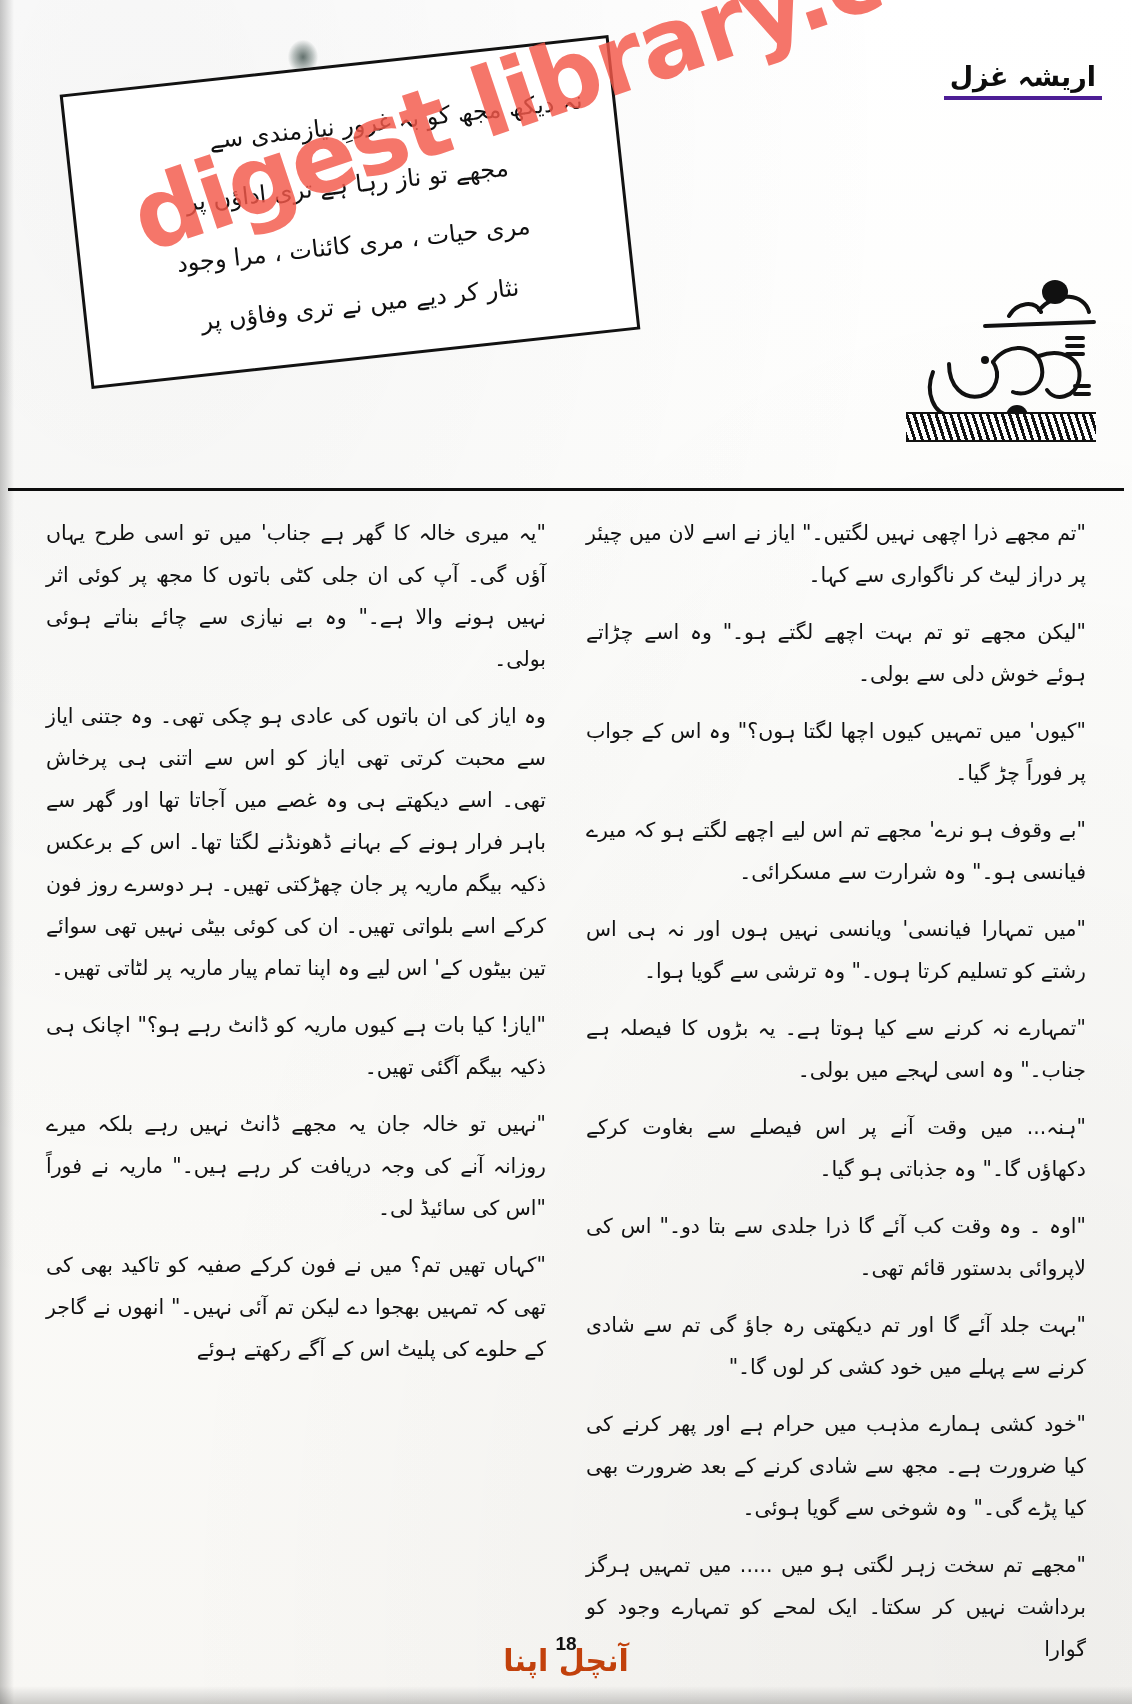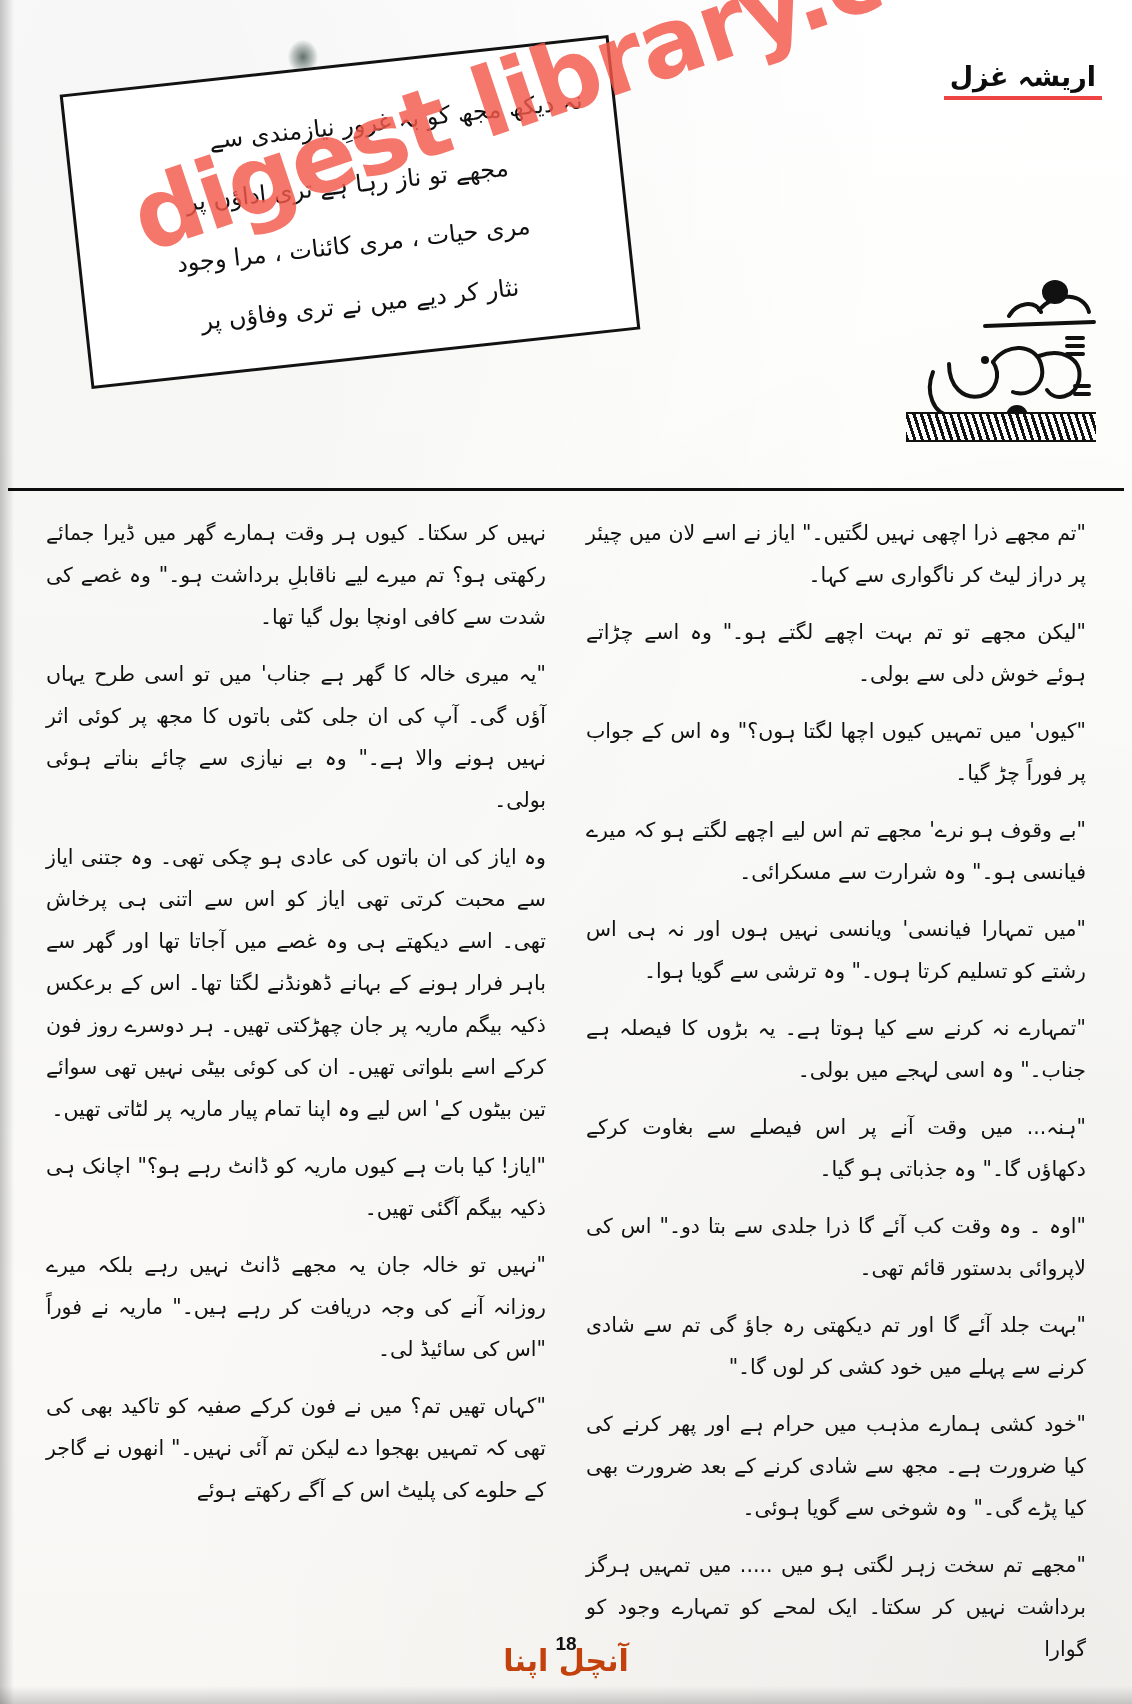--- a/index.html
+++ b/index.html
@@ -27,21 +27,21 @@
     position:absolute;left:0;bottom:0;width:1132px;height:18px;
     background:linear-gradient(0deg, rgba(0,0,0,0.18), rgba(0,0,0,0.0));
     pointer-events:none;
   }
 
   
   .story-title{
     position:absolute;right:30px;top:62px;
     font-size:27px;font-weight:700;color:#0d0d0d;
     letter-spacing:2px;
-    border-bottom:4px solid #ef4444;
+    border-bottom:4px solid #4c1d95;
     padding:0 6px 4px 6px;
     line-height:1.1;
     white-space:nowrap;
   }
 
   
   .poem-box{
     position:absolute;left:74px;top:64px;width:552px;height:296px;
     border:3px solid #121212;
     transform:rotate(-6.2deg);
@@ -191,21 +191,20 @@
     <p class="para">"میں تمہارا فیانسی' ویانسی نہیں ہوں اور نہ ہی اس رشتے کو تسلیم کرتا ہوں۔" وہ ترشی سے گویا ہوا۔</p>
     <p class="para">"تمہارے نہ کرنے سے کیا ہوتا ہے۔ یہ بڑوں کا فیصلہ ہے جناب۔" وہ اسی لہجے میں بولی۔</p>
     <p class="para">"ہنہ... میں وقت آنے پر اس فیصلے سے بغاوت کرکے دکھاؤں گا۔" وہ جذباتی ہو گیا۔</p>
     <p class="para">"اوہ ۔ وہ وقت کب آئے گا ذرا جلدی سے بتا دو۔" اس کی لاپروائی بدستور قائم تھی۔</p>
     <p class="para">"بہت جلد آئے گا اور تم دیکھتی رہ جاؤ گی تم سے شادی کرنے سے پہلے میں خود کشی کر لوں گا۔"</p>
     <p class="para">"خود کشی ہمارے مذہب میں حرام ہے اور پھر کرنے کی کیا ضرورت ہے۔ مجھ سے شادی کرنے کے بعد ضرورت بھی کیا پڑے گی۔" وہ شوخی سے گویا ہوئی۔</p>
     <p class="para">"مجھے تم سخت زہر لگتی ہو میں ..... میں تمہیں ہرگز برداشت نہیں کر سکتا۔ ایک لمحے کو تمہارے وجود کو گوارا</p>
   </div>
 
   <div class="col">
-    <p class="para">نہیں کر سکتا۔ کیوں ہر وقت ہمارے گھر میں ڈیرا جمائے رکھتی ہو؟ تم میرے لیے ناقابلِ برداشت ہو۔" وہ غصے کی شدت سے کافی اونچا بول گیا تھا۔</p>
     <p class="para">"یہ میری خالہ کا گھر ہے جناب' میں تو اسی طرح یہاں آؤں گی۔ آپ کی ان جلی کٹی باتوں کا مجھ پر کوئی اثر نہیں ہونے والا ہے۔" وہ بے نیازی سے چائے بناتے ہوئی بولی۔</p>
     <p class="para">وہ ایاز کی ان باتوں کی عادی ہو چکی تھی۔ وہ جتنی ایاز سے محبت کرتی تھی ایاز کو اس سے اتنی ہی پرخاش تھی۔ اسے دیکھتے ہی وہ غصے میں آجاتا تھا اور گھر سے باہر فرار ہونے کے بہانے ڈھونڈنے لگتا تھا۔ اس کے برعکس ذکیہ بیگم ماریہ پر جان چھڑکتی تھیں۔ ہر دوسرے روز فون کرکے اسے بلواتی تھیں۔ ان کی کوئی بیٹی نہیں تھی سوائے تین بیٹوں کے' اس لیے وہ اپنا تمام پیار ماریہ پر لٹاتی تھیں۔</p>
     <p class="para">"ایاز! کیا بات ہے کیوں ماریہ کو ڈانٹ رہے ہو؟" اچانک ہی ذکیہ بیگم آگئی تھیں۔</p>
     <p class="para">"نہیں تو خالہ جان یہ مجھے ڈانٹ نہیں رہے بلکہ میرے روزانہ آنے کی وجہ دریافت کر رہے ہیں۔" ماریہ نے فوراً "اس کی سائیڈ لی۔</p>
     <p class="para">"کہاں تھیں تم؟ میں نے فون کرکے صفیہ کو تاکید بھی کی تھی کہ تمہیں بھجوا دے لیکن تم آئی نہیں۔" انھوں نے گاجر کے حلوے کی پلیٹ اس کے آگے رکھتے ہوئے</p>
   </div>
 
 </div>
 
 <div class="footer">

